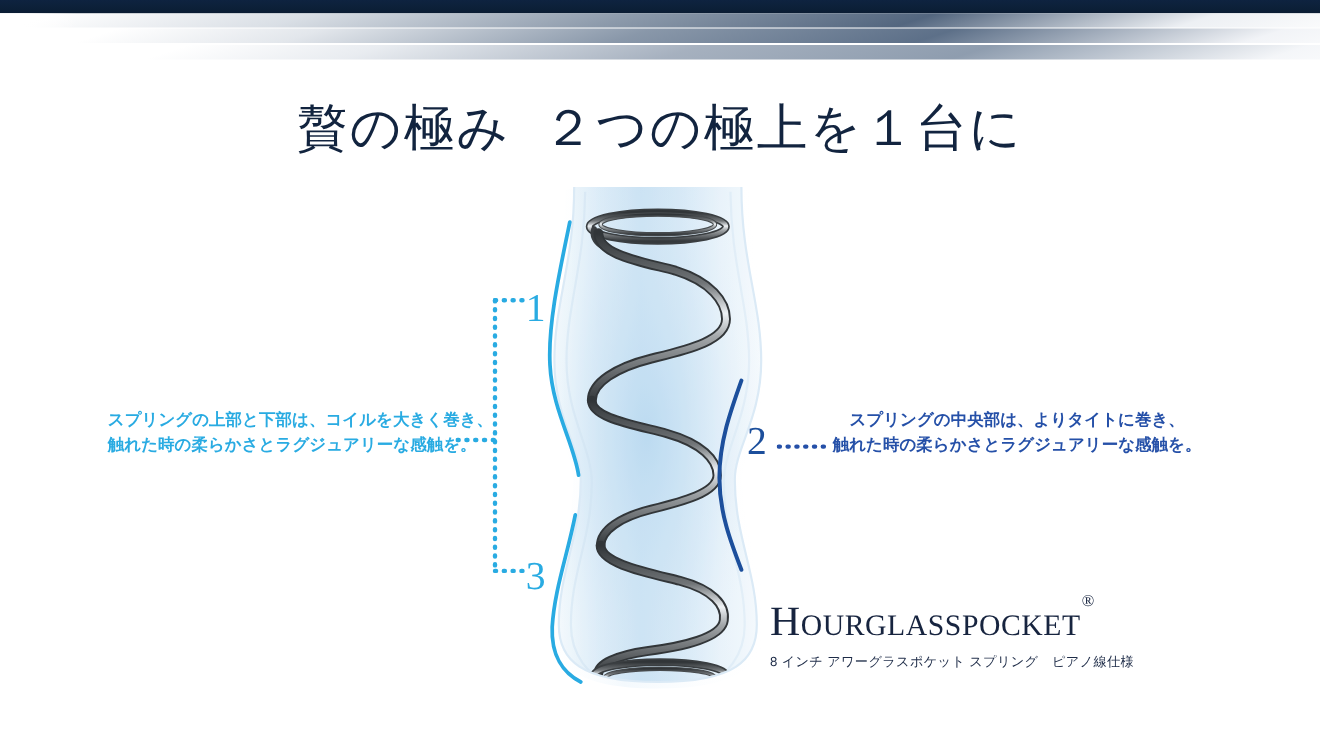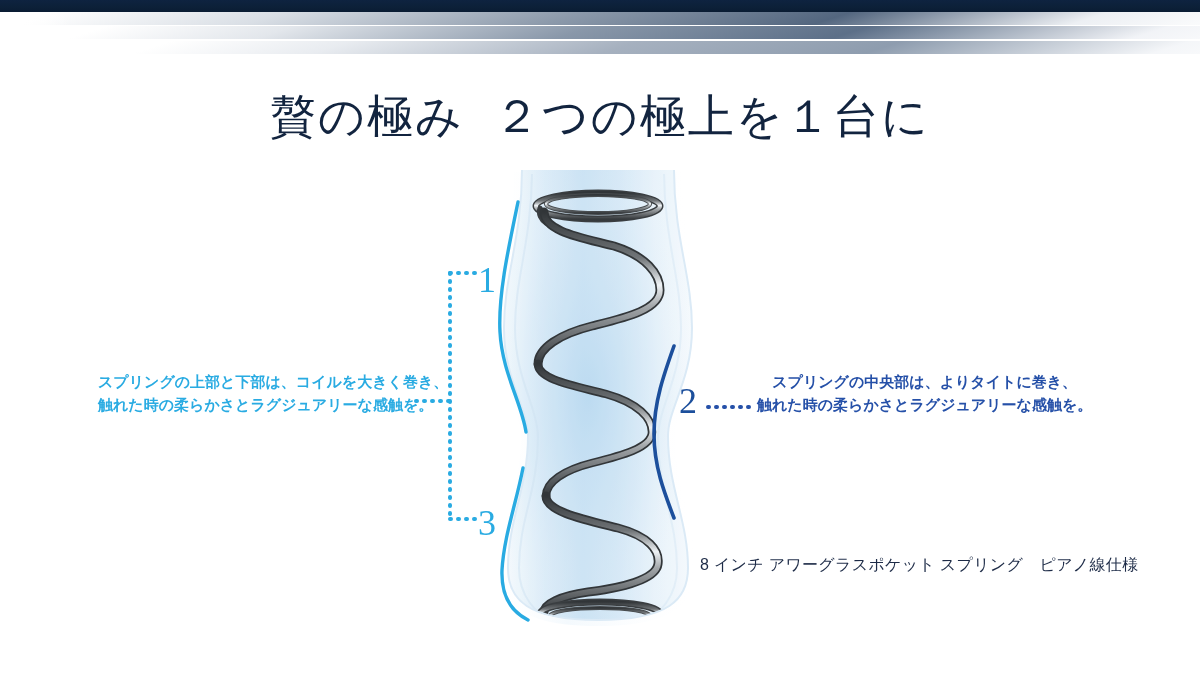--- a/index.html
+++ b/index.html
@@ -183,21 +183,21 @@
     font-size: 15px;
     vertical-align: super;
     position: relative;
     top: -12px;
     left: 1px;
     color: #17243f;
   }
   .logo-sub {
     margin-top: 9px;
     font-family: "Liberation Sans", "DejaVu Sans", sans-serif;
-    font-size: 16px;
+    font-size: 12px;
     color: #1d2b47;
     letter-spacing: 0.3px;
     white-space: nowrap;
   }
 </style>
 </head>
 <body>
 
 <div id="page">
 
@@ -380,16 +380,17 @@
     <div>スプリングの上部と下部は、コイルを大きく巻き、</div>
     <div>触れた時の柔らかさとラグジュアリーな感触を。</div>
   </div>
 
   <div class="caption caption-right">
     <div>スプリングの中央部は、よりタイトに巻き、</div>
     <div>触れた時の柔らかさとラグジュアリーな感触を。</div>
   </div>
 
   <div class="logo-block">
+    <div class="logo-word"><span>Hourglasspocket</span><span class="logo-reg">®</span></div>
     <div class="logo-sub">8 インチ アワーグラスポケット スプリング　ピアノ線仕様</div>
   </div>
 
 </div>
 
 </body></html>

